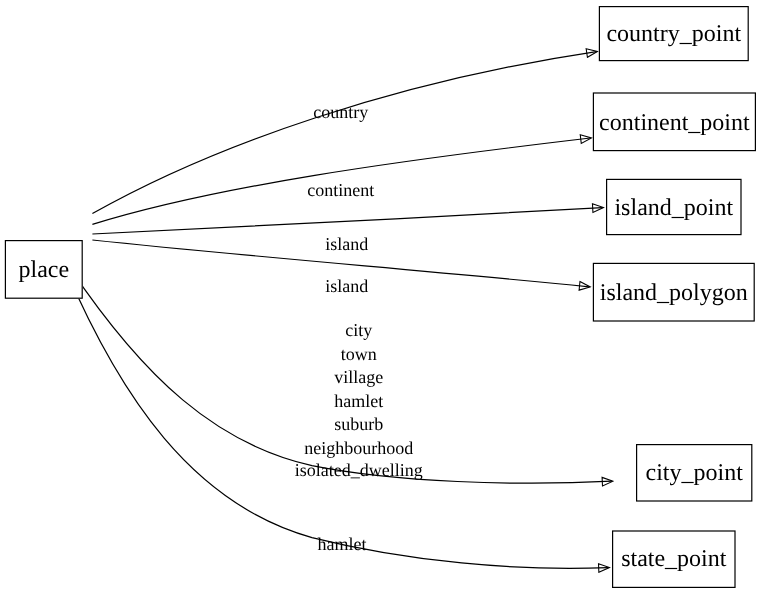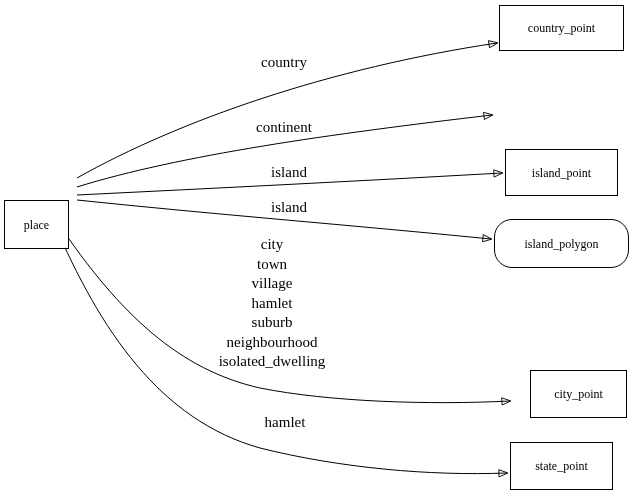--- a/index.html
+++ b/index.html
@@ -29,44 +29,45 @@
     stroke-width: 1;
   }
   .node {
     position: absolute;
     box-sizing: border-box;
     border: 1px solid #000000;
     background: #ffffff;
     display: flex;
     align-items: center;
     justify-content: center;
-    font-size: 12px;
+    font-size: 20px;
     line-height: 1;
     white-space: nowrap;
   }
   .edge-label {
     position: absolute;
     transform: translateX(-50%);
     font-size: 15px;
     line-height: 19.5px;
     text-align: center;
     white-space: pre-line;
+    margin-top: 32px;
   }
   .n-place           { left: 4px;   top: 160px; width: 65px;  height: 49px; margin-top: 40px; }
   .n-country-point   { left: 499px; top: 5px;   width: 125px; height: 46px; }
   .n-continent-point { left: 494px; top: 77px;  width: 136px; height: 49px; }
   .n-island-point    { left: 505px; top: 149px; width: 113px; height: 47px; text-align: right; }
-  .n-island-polygon  { left: 494px; top: 219px; width: 135px; height: 49px; border-radius: 18px; }
+  .n-island-polygon  { left: 494px; top: 219px; width: 135px; height: 49px; }
   .n-city-point      { left: 530px; top: 370px; width: 97px;  height: 48px; }
   .n-state-point     { left: 510px; top: 442px; width: 103px; height: 48px; }
   .l-country   { left: 284px; top: 53px;  }
   .l-continent { left: 284px; top: 118px; }
   .l-island-1  { left: 289px; top: 163px; }
   .l-island-2  { left: 289px; top: 198px; }
-  .l-city-group{ left: 272px; top: 235px; }
+  .l-city-group{ left: 299px; top: 235px; }
   .l-state     { left: 285px; top: 413px; }
 </style>
 </head>
 <body>
 
 <div class="canvas">
 
   <svg class="edges-svg" viewBox="0 0 635 496" xmlns="http://www.w3.org/2000/svg">
     <defs>
       <marker id="arrow" markerUnits="userSpaceOnUse" markerWidth="11" markerHeight="9" viewBox="0 0 10 10" refX="9" refY="5" orient="auto">
@@ -79,20 +80,23 @@
     <path d="M77,200 C210,214 350,225 491,239" marker-end="url(#arrow)"></path>
     <path d="M58,223 C120,315 180,370 260,388 C330,402 430,405 510,401" marker-end="url(#arrow)"></path>
     <path d="M54,223 C100,330 160,420 260,448 C340,468 430,476 507,473" marker-end="url(#arrow)"></path>
   </svg>
 
   <div class="node n-place">
     <span>place</span>
   </div>
   <div class="node n-country-point">
     <span>country_point</span>
+  </div>
+  <div class="node n-continent-point">
+    <span>continent_point</span>
   </div>
   <div class="node n-island-point">
     <span>island_point</span>
   </div>
   <div class="node n-island-polygon">
     <span>island_polygon</span>
   </div>
   <div class="node n-city-point">
     <span>city_point</span>
   </div>

